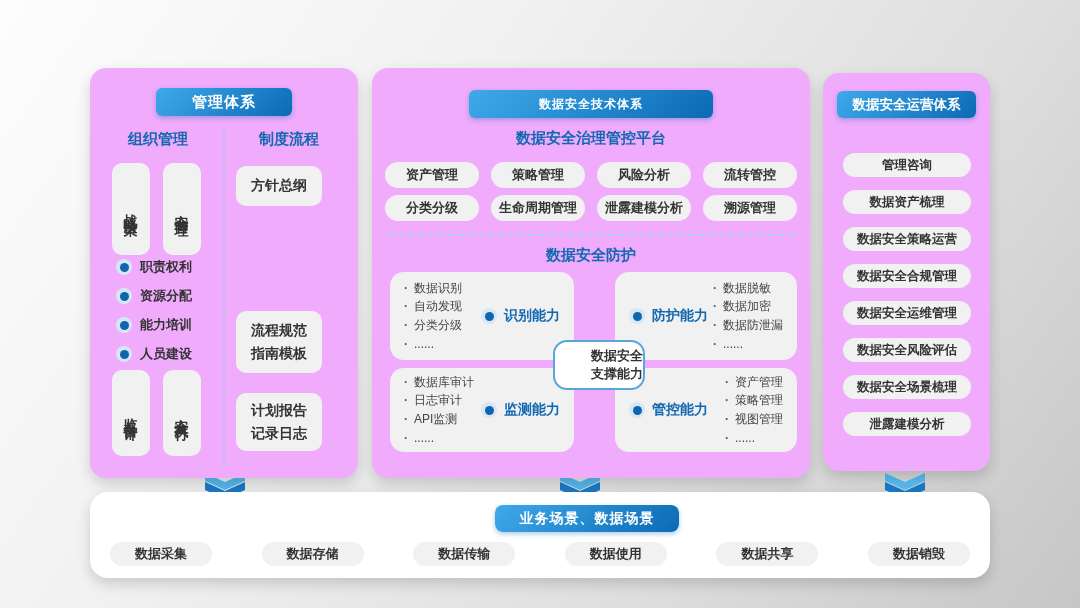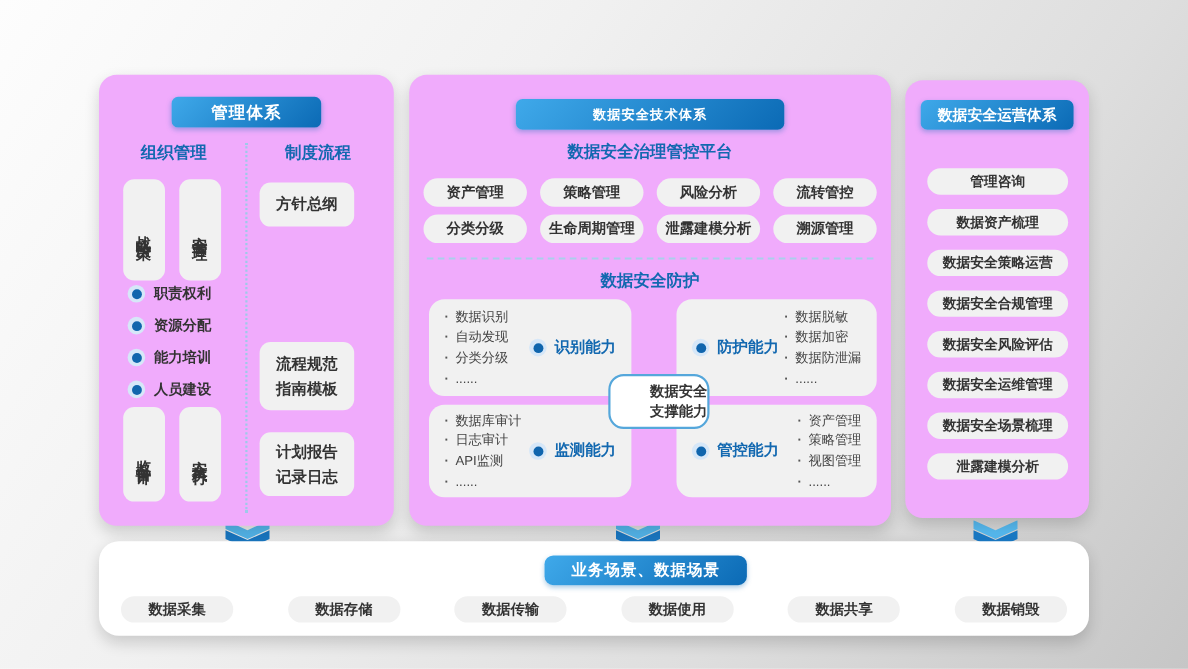--- a/index.html
+++ b/index.html
@@ -231,22 +231,22 @@
 
   <div class="panel panel-right">
     <div class="badge" style="left:14px;top:18px;width:139px;height:27px;font-size:13.5px;letter-spacing:0;">
       <span>数据安全运营体系</span>
     </div>
     <div class="ops-list">
       <div class="gray-box">管理咨询</div>
       <div class="gray-box">数据资产梳理</div>
       <div class="gray-box">数据安全策略运营</div>
       <div class="gray-box">数据安全合规管理</div>
+      <div class="gray-box">数据安全运维管理</div>
       <div class="gray-box">数据安全风险评估</div>
-      <div class="gray-box">数据安全运维管理</div>
       <div class="gray-box">数据安全场景梳理</div>
       <div class="gray-box">泄露建模分析</div>
     </div>
   </div>
 
   <div class="chevron" style="left:203px;top:473px;">
     <svg width="44" height="26" viewBox="0 0 44 26">
       <path d="M2 0 L22 9 L42 0 L42 8 L22 17 L2 8 Z" fill="#56b9ef"></path>
       <path d="M2 9 L22 18 L42 9 L42 17 L22 26 L2 17 Z" fill="#1a7ac6"></path>
     </svg>

